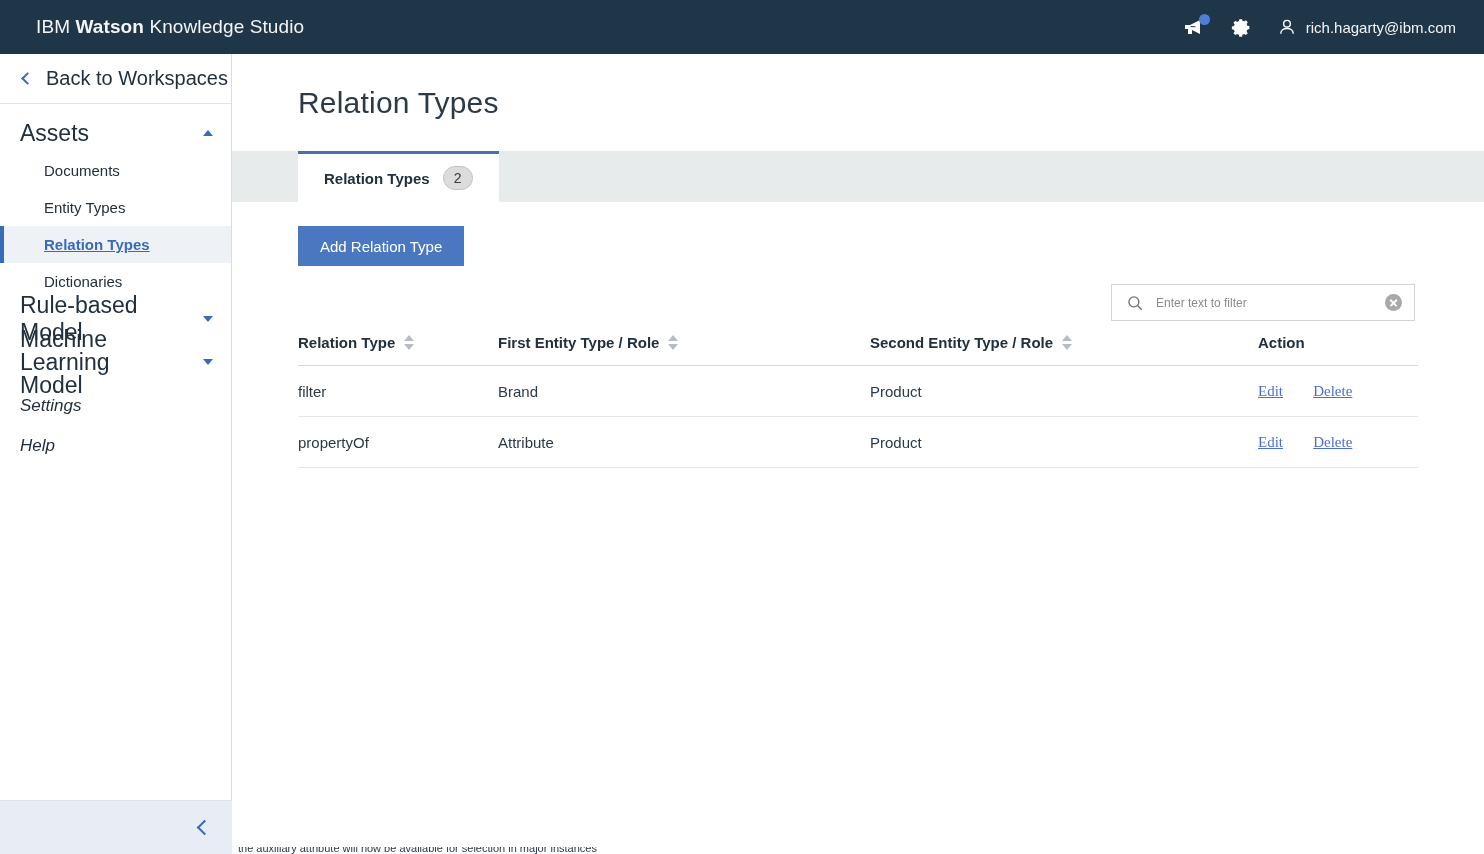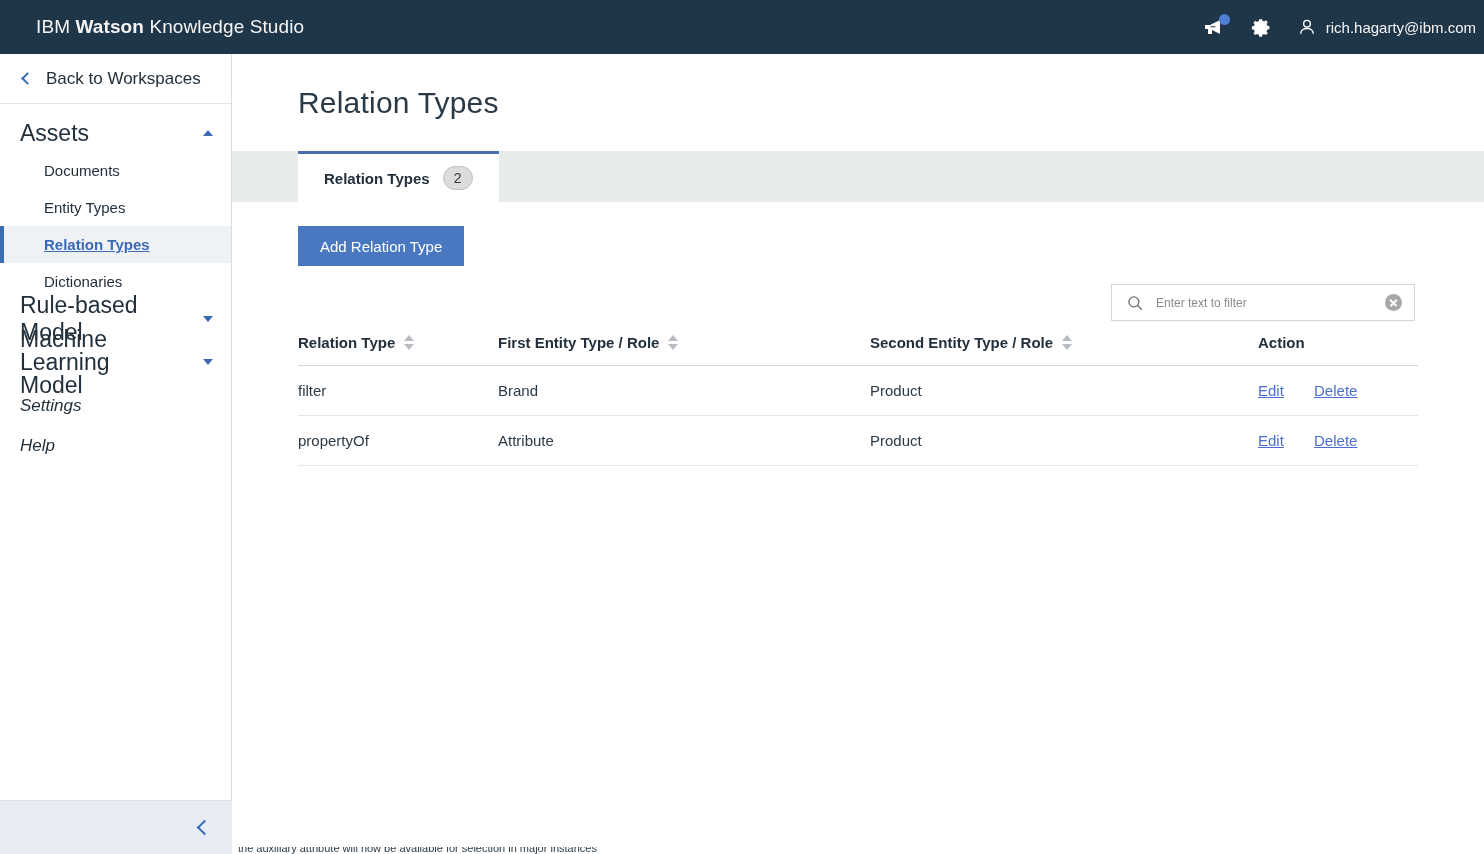--- a/index.html
+++ b/index.html
@@ -16,21 +16,21 @@
     position: absolute; top: 0; left: 0; width: 1484px; height: 54px;
     background: #1f3548; display: flex; align-items: center;
   }
   .brand {
     margin-left: 36px; color: #f4f4f4; font-size: 19px; letter-spacing: .1px;
     white-space: nowrap;
   }
   .brand .b { font-weight: 700; }
   .topbar-right {
     margin-left: auto; display: flex; align-items: center; height: 54px;
-    padding-right: 8px;
+    padding-right: 28px;
   }
   .tb-icon {
     width: 46px; height: 54px; display: flex; align-items: center;
     justify-content: center; position: relative; cursor: pointer;
   }
   .megaphone { position: relative; width: 24px; height: 20px; }
   .notif-dot {
     position: absolute; right: -2px; top: -3px; width: 11px; height: 11px;
     border-radius: 50%; background: #4f7fd4;
   }
@@ -41,21 +41,21 @@
 
   
   .sidebar {
     position: absolute; top: 54px; left: 0; width: 232px; height: 800px;
     background: #ffffff; border-right: 1px solid #dcdcdc;
   }
   .back-row {
     height: 50px; display: flex; align-items: center; gap: 14px;
     padding-left: 20px; border-bottom: 1px solid #e4e4e4; cursor: pointer;
   }
-  .back-row .label { font-size: 17px; color: #22303d; }
+  .back-row .label { font-size: 20px; color: #22303d; }
   .chev-left {
     width: 9px; height: 9px; border-left: 2px solid #3b6bb5;
     border-bottom: 2px solid #3b6bb5; transform: rotate(45deg);
     margin-left: 3px;
   }
   .nav { padding-top: 10px; }
   .nav-group {
     height: 38px; display: flex; align-items: center; padding: 0 18px 0 20px;
     font-size: 23px; color: #22303d; cursor: pointer; justify-content: space-between;
   }
@@ -156,21 +156,21 @@
   .sorter { display: flex; flex-direction: column; gap: 3px; cursor: pointer; }
   .sorter i {
     display: block; width: 0; height: 0; border-left: 5px solid transparent;
     border-right: 5px solid transparent;
   }
   .sorter i.u { border-bottom: 6px solid #b6bcc2; }
   .sorter i.d { border-top: 6px solid #b6bcc2; }
   .col1 { width: 200px; } .col2 { width: 372px; } .col3 { width: 388px; }
   .act-link {
     color: #4a6fd0; text-decoration: underline; font-size: 15px;
-    cursor: pointer; margin-right: 26px;
+    cursor: pointer; margin-right: 26px; font-family: Liberation Serif, serif;
   }
 
   .cookie-pref {
     position: absolute; right: 0px; bottom: 8px; padding: 10px 16px;
     background: #ffffff; border: 1px solid #e2e2e2; font-size: 16px;
     color: #3a3a3a; cursor: pointer; white-space: nowrap;
   }
   .bottom-sliver {
     position: absolute; left: 232px; bottom: 0; width: 1252px; height: 7px;
     overflow: hidden; color: #2b3a47; font-size: 11px; line-height: 11px;

